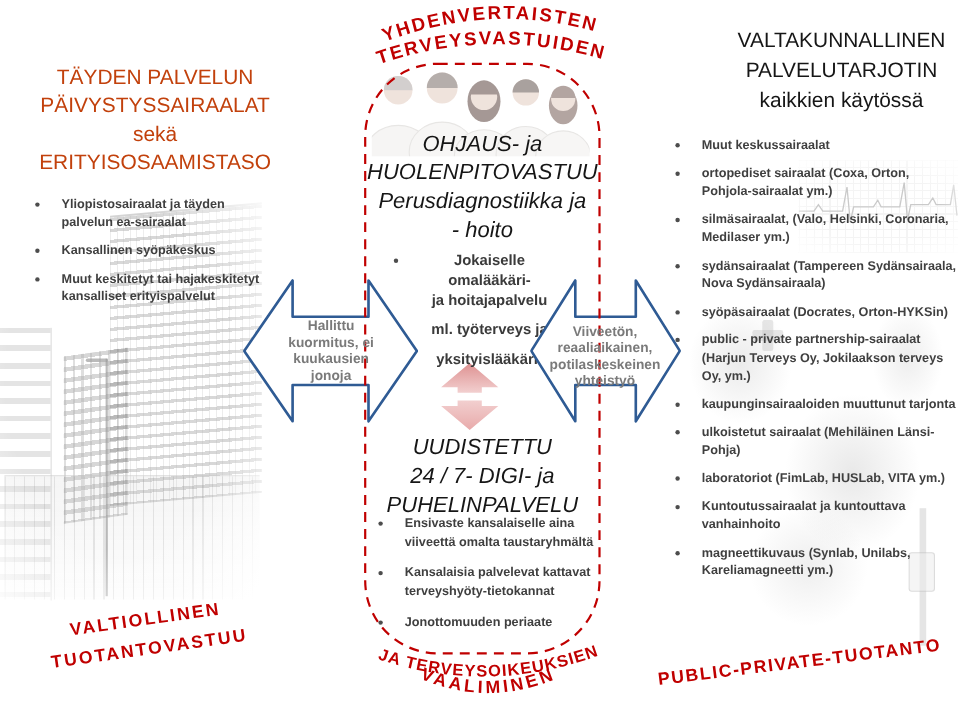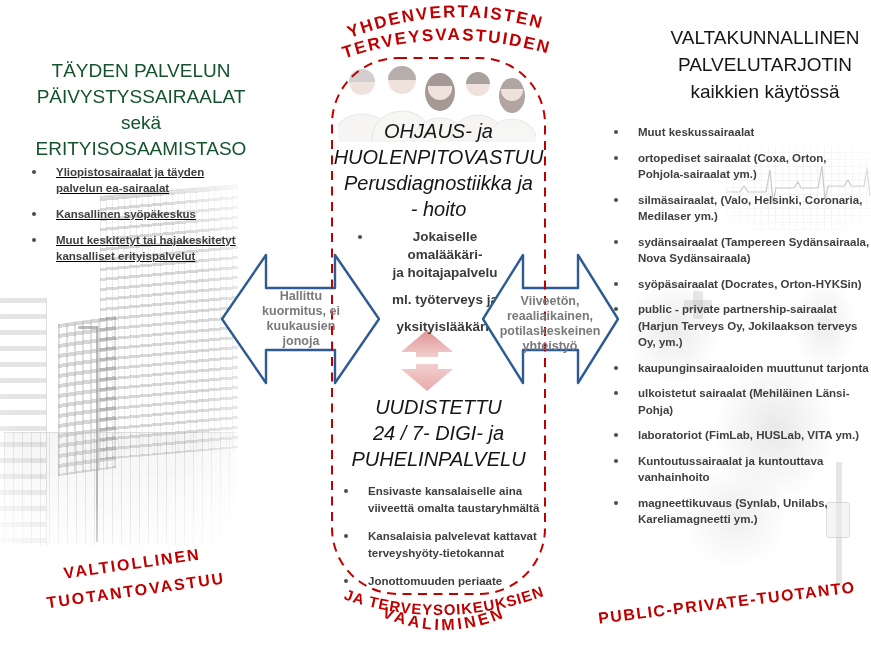--- a/index.html
+++ b/index.html
@@ -3,26 +3,26 @@
 <meta charset="utf-8">
 <style>
   html,body{margin:0;padding:0;background:#fff;}
   .stage{position:relative;width:871px;height:650px;background:#fff;overflow:hidden;
          font-family:"Liberation Sans",sans-serif;}
   .abs{position:absolute;}
   .prel{white-space:pre-line;}
 
   
   .left-title{left:8px;top:58px;width:266px;text-align:center;font-size:19px;line-height:26px;
-              color:#14532d;}
+              color:#c2410c;}
   .bullet-list{list-style:none;margin:4px;padding:0;}
   .bullet-list li{position:relative;padding-left:34px;font-weight:bold;color:#3f3f3f;}
   .bullet-list li::before{content:"";position:absolute;left:10px;top:6px;width:4px;height:4px;
               border-radius:50%;background:#4d4d4d;}
-  .left-bullets{left:18px;top:160px;width:232px;text-decoration:underline;}
+  .left-bullets{left:18px;top:174px;width:232px;}
   .left-bullets li{font-size:11.5px;line-height:16px;margin-bottom:10px;}
 
   
   .building{left:0;top:180px;width:240px;height:366px;overflow:hidden;}
   .building>div{position:absolute;}
   .b-slab{left:100px;top:10px;width:138px;height:262px;transform:skewY(-5deg);opacity:.5;
      border-top:2px solid #aaa;
      background:repeating-linear-gradient(180deg,rgba(110,110,110,.55) 0 3px,rgba(0,0,0,0) 3px 10px),
                 repeating-linear-gradient(90deg,rgba(150,150,150,.35) 0 1px,rgba(0,0,0,0) 1px 6px);}
   .b-mid{left:58px;top:140px;width:58px;height:152px;transform:skewY(-8deg);opacity:.45;
@@ -46,21 +46,21 @@
 
   
   .center-h{left:332px;top:118px;width:213px;text-align:center;font-size:20px;line-height:26px;
             color:#161616;z-index:2;font-style:italic;}
   .center-h2{top:394px;}
   .mid-bullets{left:352px;top:228px;width:168px;z-index:2;}
   .mid-bullet{position:relative;padding-left:18px;margin-bottom:9px;text-align:center;
               font-weight:bold;font-size:13.5px;line-height:18px;color:#3a3a3a;}
   .mid-bullet .dot{position:absolute;left:6px;top:7px;width:4px;height:4px;border-radius:50%;
               background:#4d4d4d;}
-  .center-bullets-bottom{left:330px;top:479px;width:214px;z-index:2;}
+  .center-bullets-bottom{left:330px;top:464px;width:214px;z-index:2;}
   .center-bullets-bottom li{font-size:11.5px;line-height:17px;margin-bottom:11px;}
 
   .arrow-label{z-index:5;font-weight:bold;font-size:12.5px;line-height:15px;color:#7a7a7a;
                text-align:center;}
   .svg-layer{position:absolute;}
 
   
   .right-title{left:634px;top:24px;width:262px;text-align:center;font-size:19px;line-height:27px;
                color:#161616;z-index:2;}
   .right-bullets{left:600px;top:120px;width:268px;z-index:2;}

